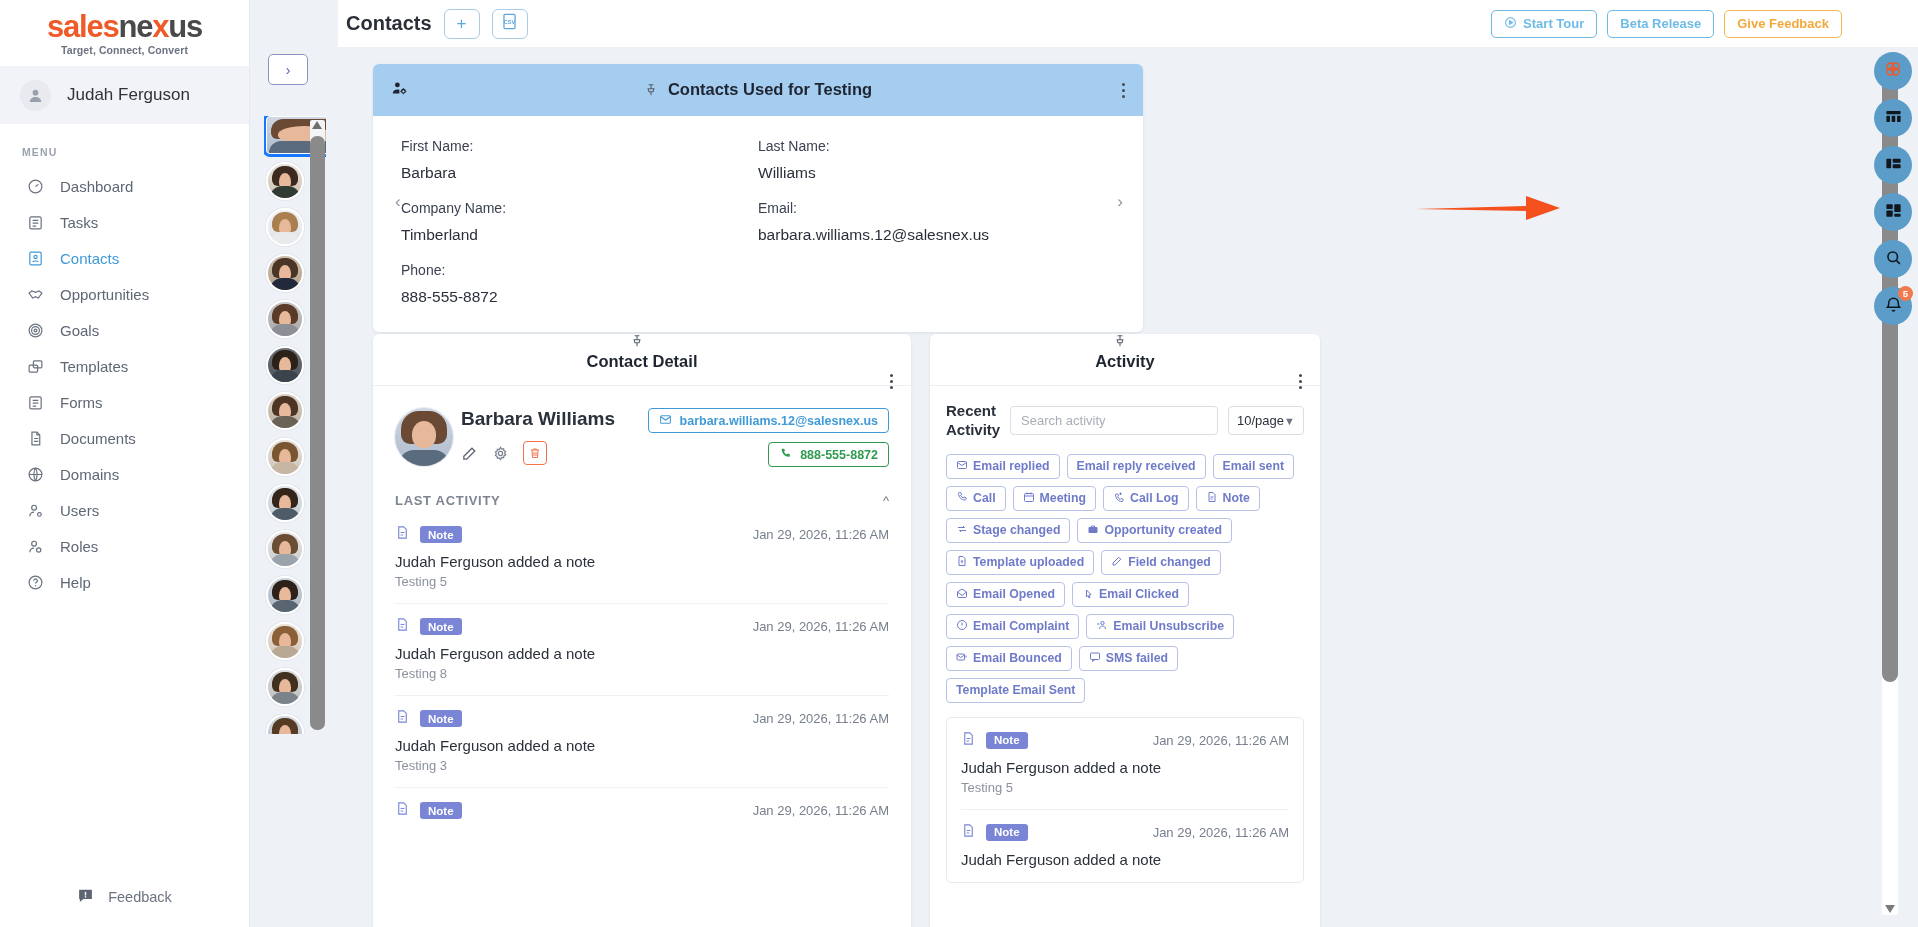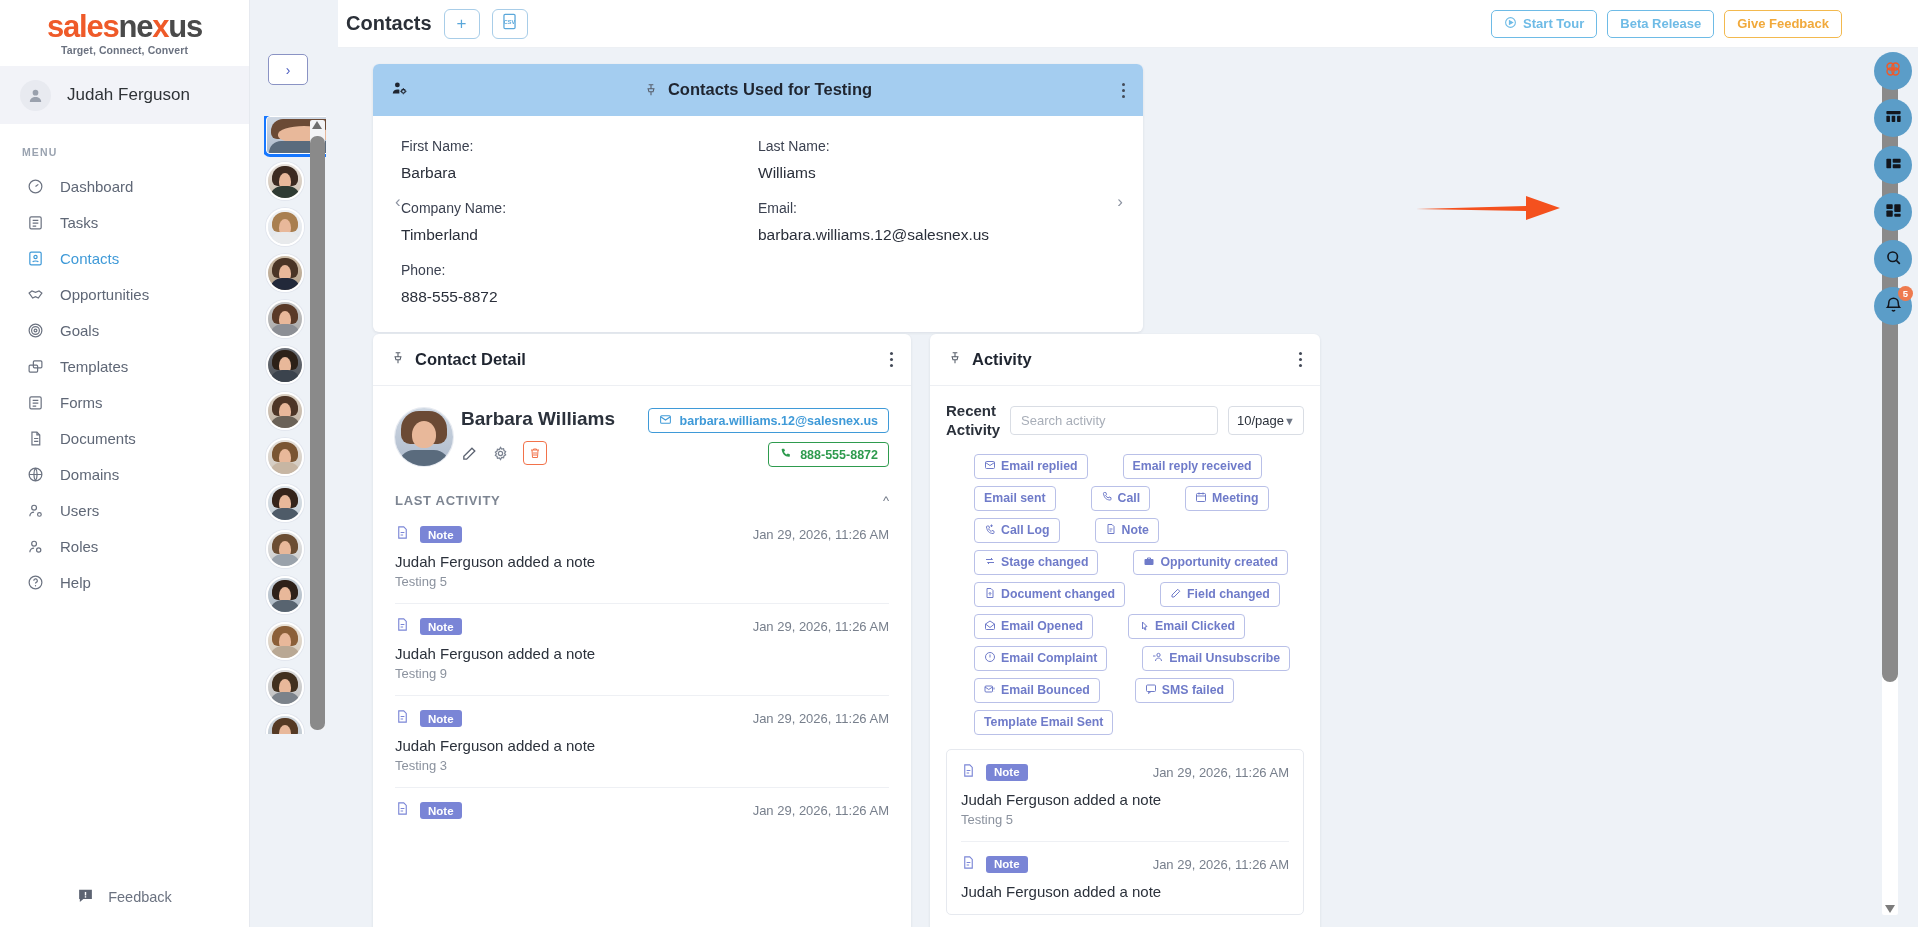--- a/index.html
+++ b/index.html
@@ -125,21 +125,21 @@
   .kebab span { display: block; width: 3px; height: 3px; border-radius: 50%; background: #434a57; margin: 3px 0; }
   .fields { padding: 22px 28px 26px 28px; display: grid; grid-template-columns: 1fr 1fr; row-gap: 18px; }
   .fl { font-size: 14px; color: #3b4150; margin-bottom: 10px; }
   .fv { font-size: 15.5px; color: #2a2f3a; }
   .car-arrow { position: absolute; top: 128px; color: #8d94a2; font-size: 17px; cursor: pointer; }
   .car-left { left: 22px; }
   .car-right { right: 20px; }
 
   
   .detail-card { position: absolute; left: 35px; top: 286px; width: 538px; bottom: -24px; overflow: hidden; }
-  .card-head { height: 52px; display: flex; align-items: center; padding: 0 18px; border-bottom: 1px solid #edeff3; }
+  .card-head { height: 52px; display: flex; align-items: center; padding: 0 18px; border-bottom: 1px solid #edeff3; flex-direction: column; }
   .card-head .ttl { font-size: 16.5px; font-weight: 700; color: #1f2530; }
   .cd-body { padding: 22px 22px 0 22px; }
   .cd-person { display: flex; align-items: flex-start; gap: 8px; }
   .cd-photo { width: 58px; height: 58px; border-radius: 50%; overflow: hidden; position: relative; box-shadow: 0 0 0 1px #e8ebf1; flex: 0 0 58px; }
   .cd-name { font-size: 19px; font-weight: 700; color: #2b313b; }
   .cd-actions { display: flex; align-items: center; gap: 14px; margin-top: 11px; }
   .ia { cursor: pointer; display: flex; align-items: center; justify-content: center; }
   .ia.del { width: 24px; height: 24px; border: 1px solid #f2724a; border-radius: 4px; }
   .cd-contacts { margin-left: auto; display: flex; flex-direction: column; align-items: flex-end; gap: 9px; }
   .chipbtn { display: flex; align-items: center; gap: 8px; height: 25px; padding: 0 10px; border-radius: 4px; font-size: 12.5px; font-weight: 600; cursor: pointer; background: #fff; }
@@ -165,21 +165,21 @@
   .ra-title { font-size: 15px; font-weight: 700; color: #2b313b; width: 54px; line-height: 1.25; }
   .srch { flex: 1 1 auto; height: 29px; border: 1px solid #d9dde4; border-radius: 4px; padding: 0 10px; font-size: 13px; color: #333; background: #fff; }
   .srch::placeholder { color: #a8aeb8; }
   .sel { width: 76px; height: 29px; border: 1px solid #d9dde4; border-radius: 4px; font-size: 13px; color: #2b313b; background: #fff; display: flex; align-items: center; padding: 0 8px; cursor: pointer; overflow: hidden; white-space: nowrap; }
   .sel .chev { margin-left: auto; color: #6f7785; font-size: 11px; }
 
   .chips { display: flex; flex-wrap: wrap; gap: 7px; margin-top: 14px; }
   .fchip {
     display: flex; align-items: center; gap: 5px; height: 25px; padding: 0 9px;
     border: 1px solid #b9c0e8; border-radius: 4px; color: #6f7bc9; font-size: 12.3px;
-    font-weight: 700; background: #fff; cursor: pointer; white-space: nowrap; margin-left: 28px;
+    font-weight: 700; background: #fff; cursor: pointer; white-space: nowrap;
   }
   .ac-list { margin-top: 14px; border: 1px solid #e6e9ef; border-radius: 5px; padding: 0 14px; }
   .ac-list .act-row { border-top: 1px solid #eef0f4; }
   .ac-list .act-row:first-child { border-top: none; }
 
   
   .rail { position: absolute; right: 0; top: 48px; bottom: 0; width: 62px; background: #eef2f7; z-index: 6; }
   .rail-track { position: absolute; right: 20px; top: 14px; bottom: 12px; width: 16px; background: #fff; border-radius: 2px; }
   .rail-thumb { position: absolute; left: 0; top: 0; width: 16px; height: 620px; background: #8a8a8a; border-radius: 8px; }
   .rail-down { position: absolute; left: 2.5px; bottom: 2px; width: 0; height: 0; border-left: 5.5px solid transparent; border-right: 5.5px solid transparent; border-top: 8px solid #7c7c7c; }
@@ -565,21 +565,21 @@
             <div class="act-row">
               <div class="act-top">
                 <span><svg width="15" height="15" viewBox="0 0 24 24" fill="none" stroke="#7a85d6" stroke-width="1.8">
                       <path d="M6 3h8l4 4v14H6z"></path>
                       <path d="M9 12h6M9 16h4"></path>
                     </svg></span>
                 <span class="badge">Note</span>
                 <span class="act-date">Jan 29, 2026, 11:26 AM</span>
               </div>
               <div class="act-main">Judah Ferguson added a note</div>
-              <div class="act-sub">Testing 9</div>
+              <div class="act-sub">Testing 8</div>
             </div>
             <div class="act-row">
               <div class="act-top">
                 <span><svg width="15" height="15" viewBox="0 0 24 24" fill="none" stroke="#7a85d6" stroke-width="1.8">
                       <path d="M6 3h8l4 4v14H6z"></path>
                       <path d="M9 12h6M9 16h4"></path>
                     </svg></span>
                 <span class="badge">Note</span>
                 <span class="act-date">Jan 29, 2026, 11:26 AM</span>
               </div>
@@ -674,21 +674,21 @@
                     <rect x="3" y="8" width="18" height="12" rx="2"></rect>
                     <path d="M9 8V6h6v2" fill="none" stroke="#6f7bc9" stroke-width="2"></path>
                   </svg></span>
                 <span>Opportunity created</span>
               </div>
             <div class="fchip">
                 <span><svg width="12" height="12" viewBox="0 0 24 24" fill="none" stroke="#6f7bc9" stroke-width="2">
                     <path d="M6 3h8l4 4v14H6z"></path>
                     <path d="M12 17v-6M9.5 13.5L12 11l2.5 2.5"></path>
                   </svg></span>
-                <span>Document changed</span>
+                <span>Template uploaded</span>
               </div>
             <div class="fchip">
                 <span><svg width="12" height="12" viewBox="0 0 24 24" fill="none" stroke="#6f7bc9" stroke-width="2">
                     <path d="M15.5 4.5l4 4L8 20H4v-4z"></path>
                   </svg></span>
                 <span>Field changed</span>
               </div>
             <div class="fchip">
                 <span><svg width="12" height="12" viewBox="0 0 24 24" fill="none" stroke="#6f7bc9" stroke-width="2">
                     <path d="M3 10l9-6 9 6v9a2 2 0 01-2 2H5a2 2 0 01-2-2z"></path>

